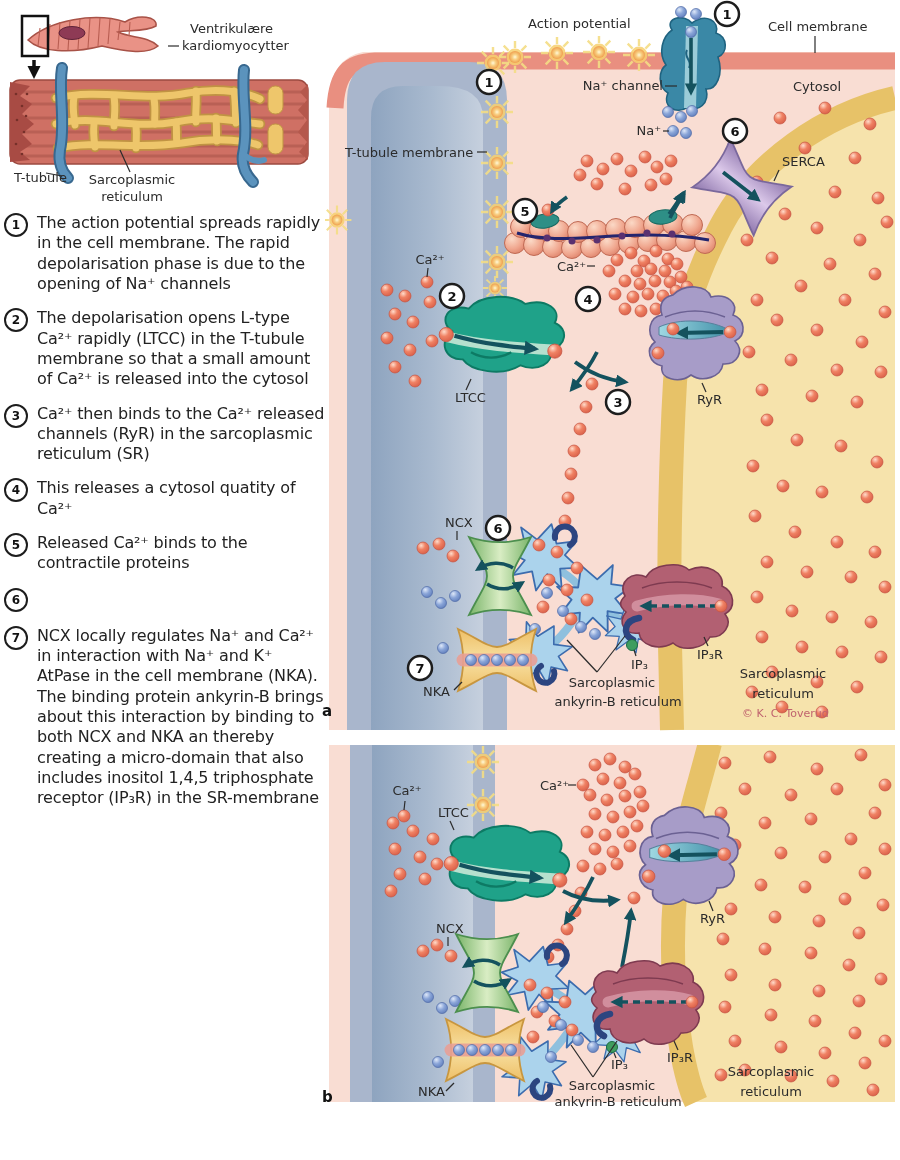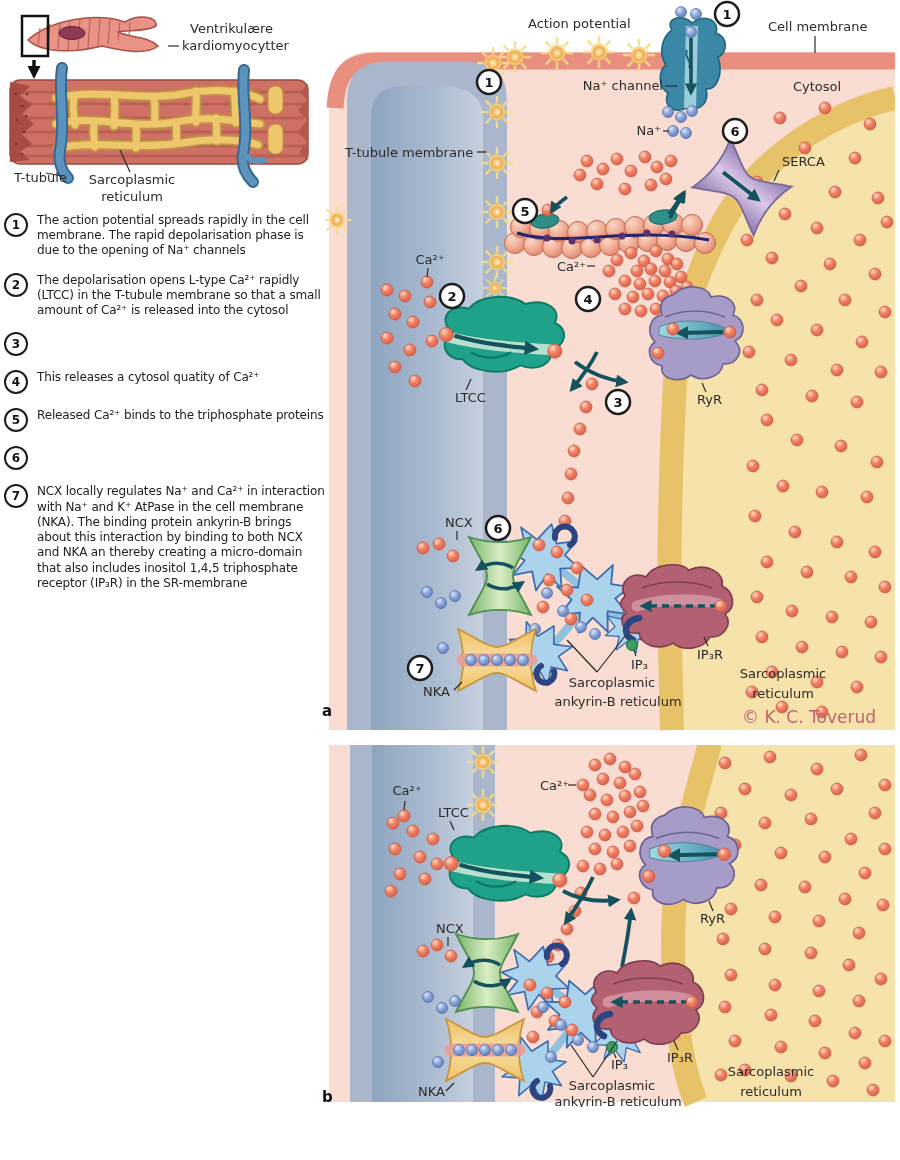--- a/index.html
+++ b/index.html
@@ -3,25 +3,25 @@
 <meta charset="utf-8">
 <style>
   html,body{margin:0;padding:0;background:#fff;}
   body{width:900px;height:1160px;font-family:"DejaVu Sans","Liberation Sans",sans-serif;}
   .stage{position:relative;width:900px;height:1160px;background:#fff;overflow:hidden;}
   .inset{position:absolute;left:0;top:2px;}
   .steps{position:absolute;left:4px;top:213px;width:324px;display:flex;flex-direction:column;gap:14px;}
   .step{display:flex;gap:9px;align-items:flex-start;}
   .step .n{flex:0 0 auto;width:20px;height:20px;border:2.2px solid #1d1d1d;border-radius:50%;
            display:flex;align-items:center;justify-content:center;font-weight:bold;font-size:12px;color:#111;}
-  .step .t{font-size:12px;line-height:1.27;color:#222;letter-spacing:-0.15px;}
+  .step .t{font-size:16px;line-height:1.27;color:#222;letter-spacing:-0.15px;}
   .panelA{position:absolute;left:325px;top:0;}
   .panelB{position:absolute;left:325px;top:745px;}
   .panel-letter{position:absolute;font-weight:bold;font-size:15px;color:#111;}
-  .copyright{position:absolute;left:742px;top:707px;font-size:17px;color:#c0636e;}
+  .copyright{position:absolute;left:742px;top:707px;font-size:11px;color:#c0636e;}
   text{font-family:"DejaVu Sans","Liberation Sans",sans-serif;}
   .lbl{font-size:13px;fill:#2b2b2b;}
   .lblm{text-anchor:middle;}
   .lble{text-anchor:end;}
   .ld{stroke:#2b2b2b;stroke-width:1.2;fill:none;}
   .numc{fill:#fff;stroke:#1d1d1d;stroke-width:2.5;}
   .numt{font-size:13px;font-weight:bold;fill:#111;text-anchor:middle;}
 </style>
 </head>
 <body>
@@ -209,28 +209,29 @@
   <div class="step">
         <span class="n">1</span>
         <span class="t">The action potential spreads rapidly in the cell membrane. The rapid depolarisation phase is due to the opening of Na⁺ channels</span>
       </div>
   <div class="step">
         <span class="n">2</span>
         <span class="t">The depolarisation opens L-type Ca²⁺ rapidly (LTCC) in the T-tubule membrane so that a small amount of Ca²⁺ is released into the cytosol</span>
       </div>
   <div class="step">
         <span class="n">3</span>
+        <span class="t">Ca²⁺ then binds to the Ca²⁺ released channels (RyR) in the sarcoplasmic reticulum (SR)</span>
       </div>
   <div class="step">
         <span class="n">4</span>
         <span class="t">This releases a cytosol quatity of Ca²⁺</span>
       </div>
   <div class="step">
         <span class="n">5</span>
-        <span class="t">Released Ca²⁺ binds to the triphosphate proteins</span>
+        <span class="t">Released Ca²⁺ binds to the contractile proteins</span>
       </div>
   <div class="step">
         <span class="n">6</span>
       </div>
   <div class="step">
         <span class="n">7</span>
         <span class="t">NCX locally regulates Na⁺ and Ca²⁺ in interaction with Na⁺ and K⁺ AtPase in the cell membrane (NKA). The binding protein ankyrin-B brings about this interaction by binding to both NCX and NKA an thereby creating a micro-domain that also includes inositol 1,4,5 triphosphate receptor (IP₃R) in the SR-membrane</span>
       </div>
 </div>
 

